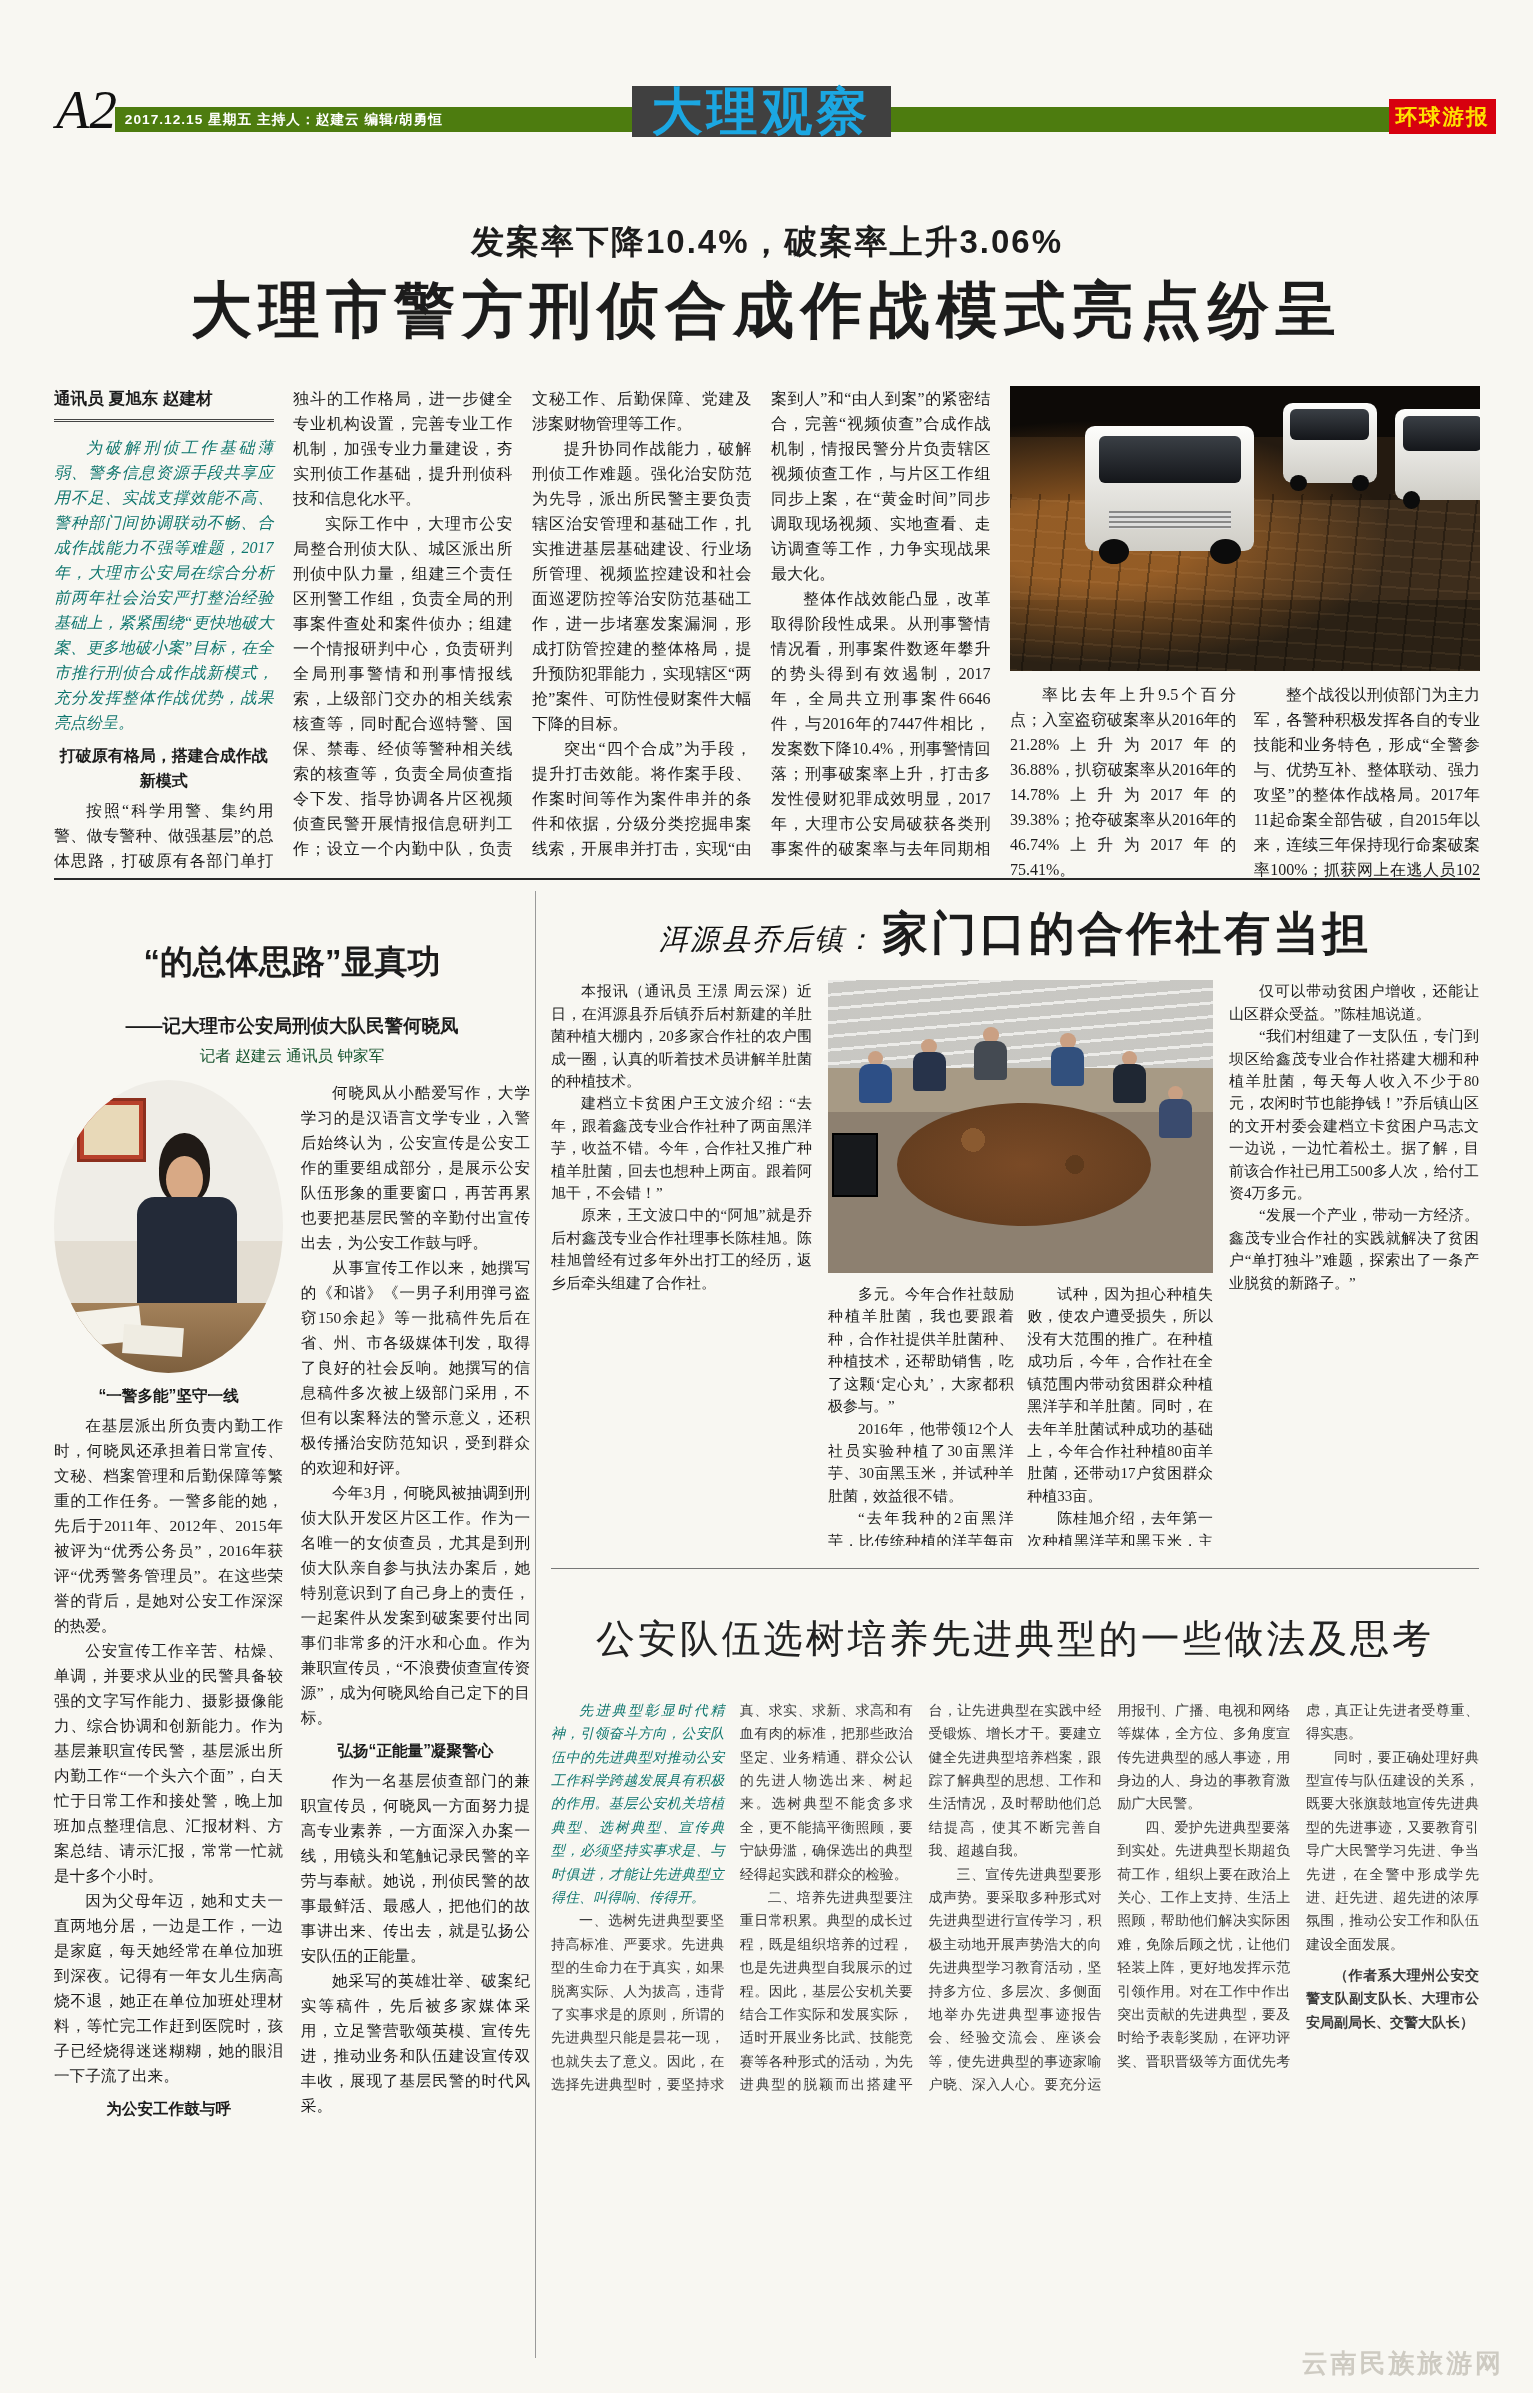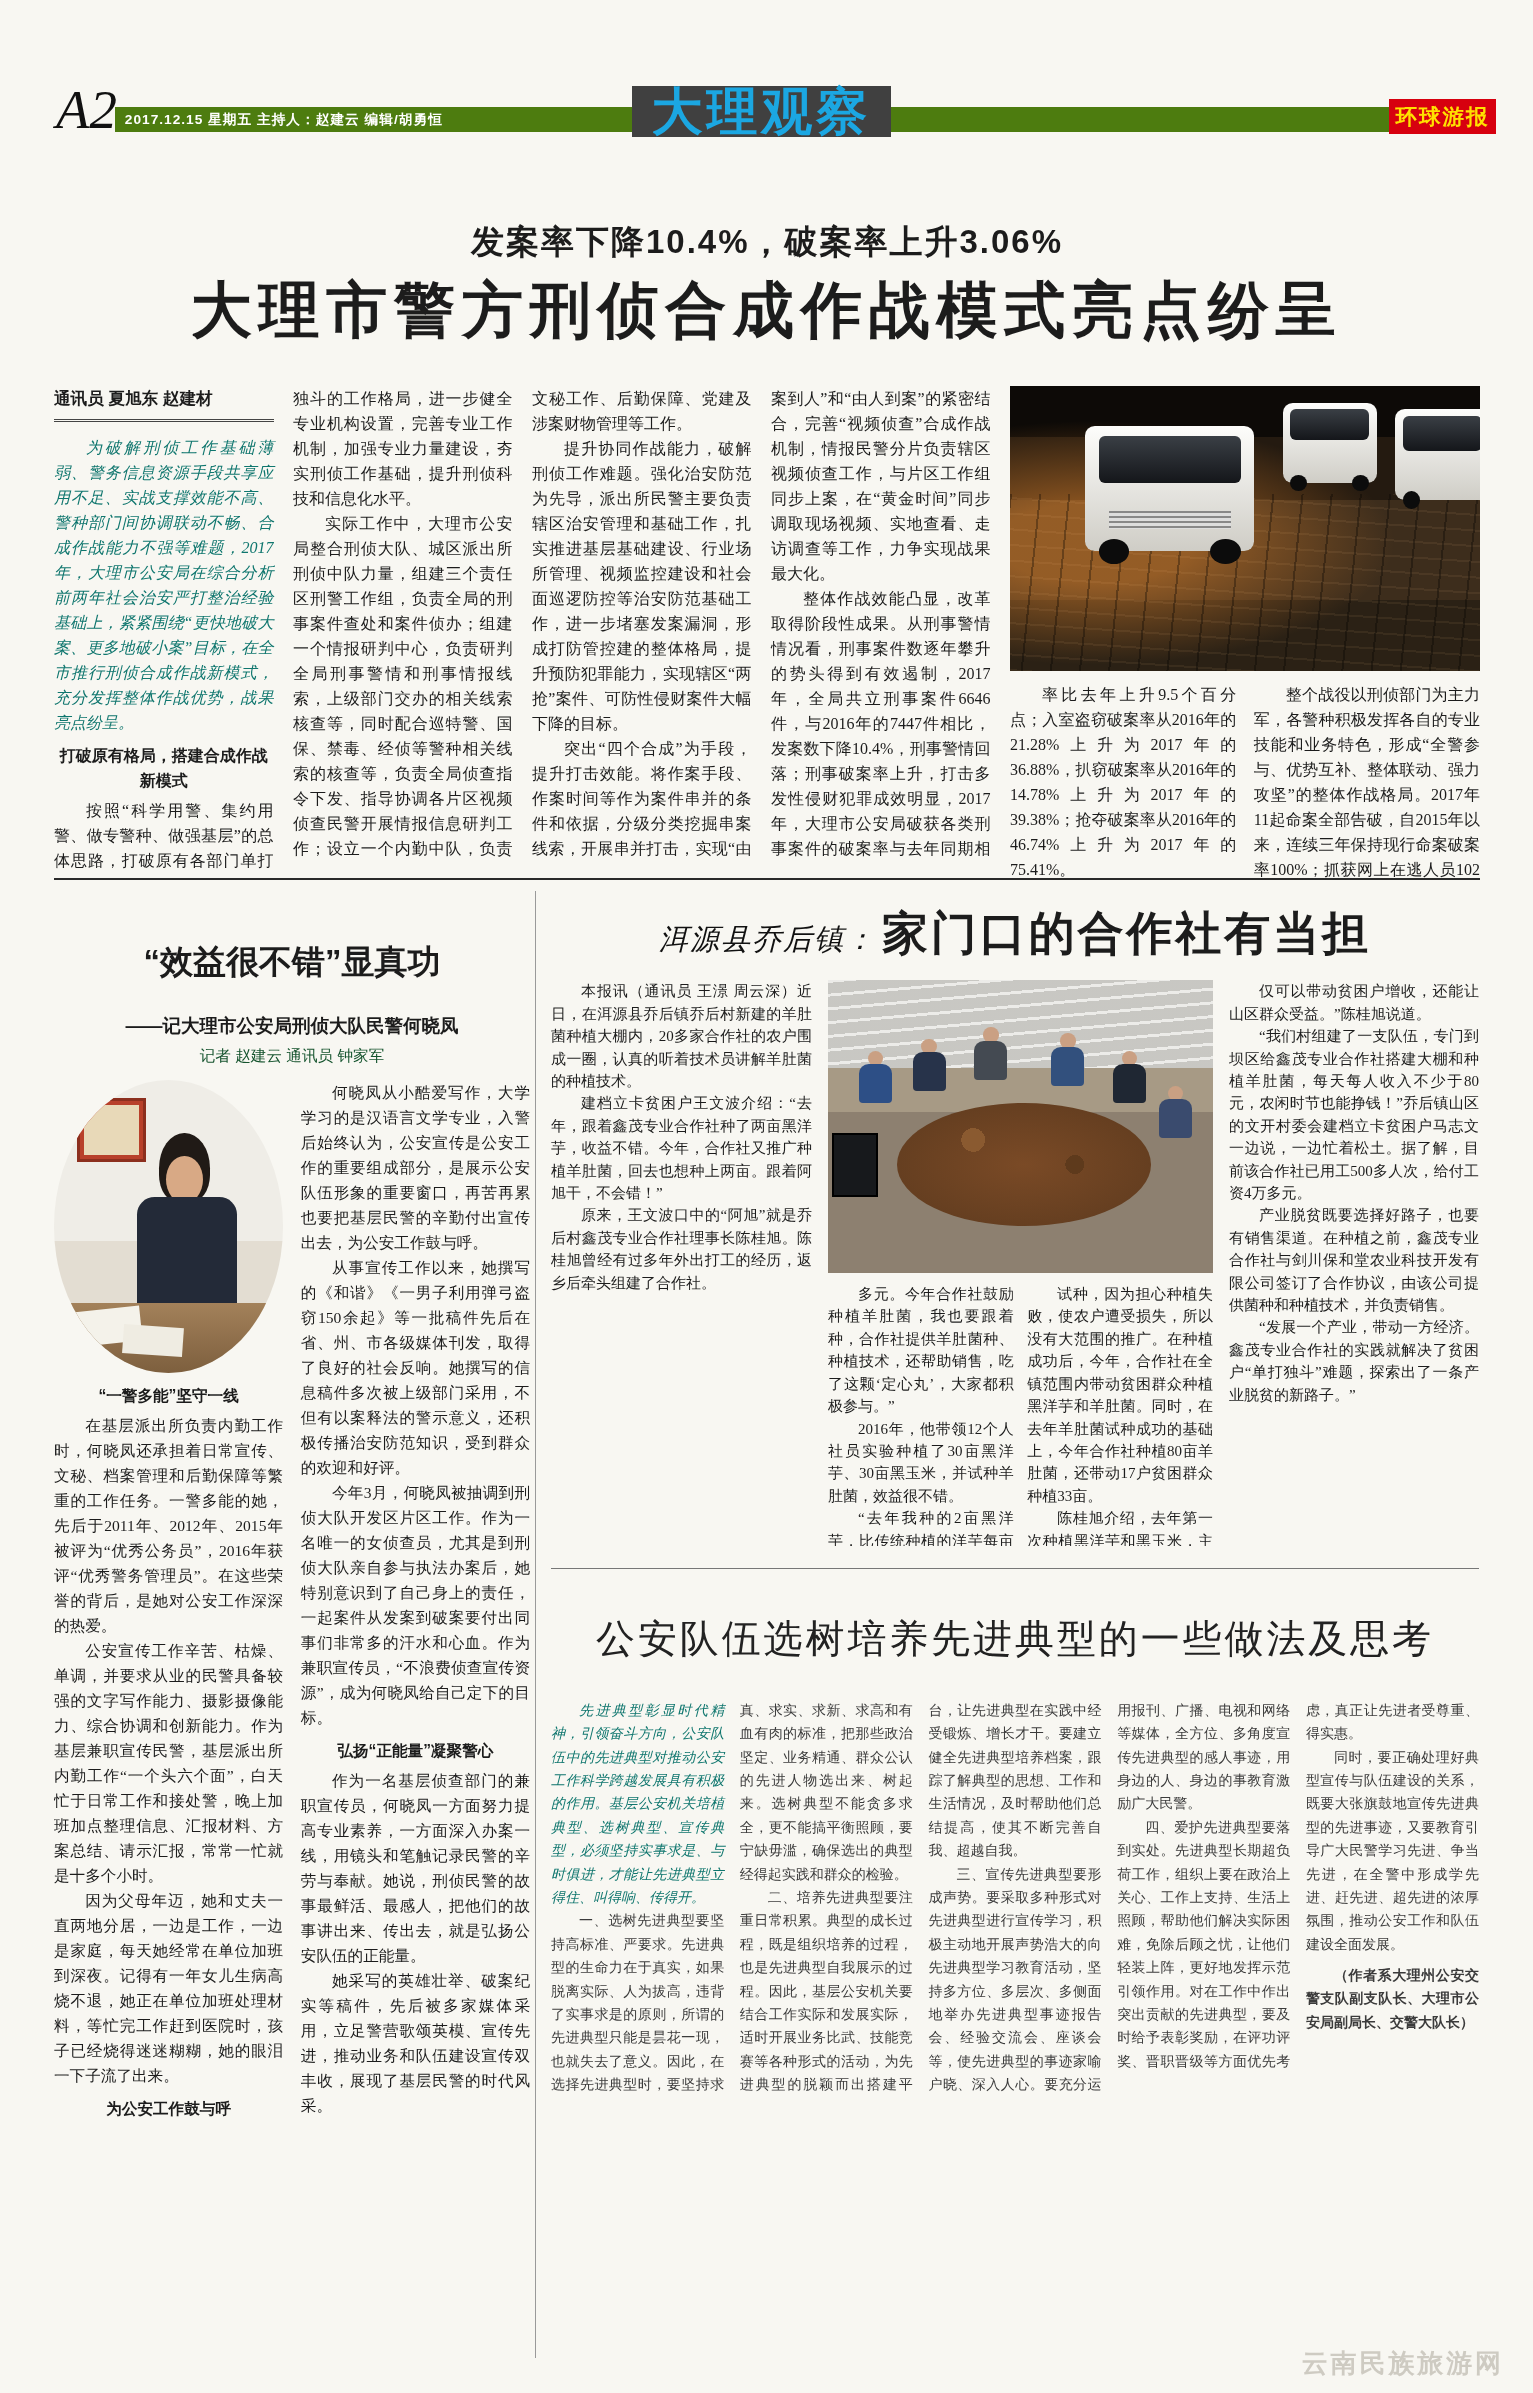--- a/index.html
+++ b/index.html
@@ -161,21 +161,21 @@
             <p class="para">整个战役以刑侦部门为主力军，各警种积极发挥各自的专业技能和业务特色，形成“全警参与、优势互补、整体联动、强力攻坚”的整体作战格局。2017年11起命案全部告破，自2015年以来，连续三年保持现行命案破案率100%；抓获网上在逃人员102人，追逃数位列全州第一。</p>
           </div>
       </div>
     </div>
   </section>
 
   <div class="hr-main"></div>
   <div class="vrule"></div>
 
   <section class="sec-profile">
-    <h2 class="prof-title">“效益很不错”显真功</h2>
+    <h2 class="prof-title">“的总体思路”显真功</h2>
     <div class="prof-sub">——记大理市公安局刑侦大队民警何晓凤</div>
     <div class="prof-byline">记者 赵建云 通讯员 钟家军</div>
     <div class="prof-cols">
       <div class="photo-oval">
         <div class="frame"></div>
         <div class="p-hair"></div>
         <div class="p-face"></div>
         <div class="p-body"></div>
         <div class="p-desk"></div>
         <div class="p-paper1"></div>
@@ -242,21 +242,20 @@
             <p class="para">多元。今年合作社鼓励种植羊肚菌，我也要跟着种，合作社提供羊肚菌种、种植技术，还帮助销售，吃了这颗‘定心丸’，大家都积极参与。”</p>
             <p class="para">2016年，他带领12个人社员实验种植了30亩黑洋芋、30亩黑玉米，并试种羊肚菌，效益很不错。</p>
             <p class="para">“去年我种的2亩黑洋芋，比传统种植的洋芋每亩多收4000多元。”</p>
             <p class="para">试种，因为担心种植失败，使农户遭受损失，所以没有大范围的推广。在种植成功后，今年，合作社在全镇范围内带动贫困群众种植黑洋芋和羊肚菌。同时，在去年羊肚菌试种成功的基础上，今年合作社种植80亩羊肚菌，还带动17户贫困群众种植33亩。</p>
             <p class="para">陈桂旭介绍，去年第一次种植黑洋芋和黑玉米，主要只是社员们的“种植羊肚菌可得好处多多，不</p>
           </div>
       </div>
       <div class="coop-right">
           <p class="para">仅可以带动贫困户增收，还能让山区群众受益。”陈桂旭说道。</p>
           <p class="para">“我们村组建了一支队伍，专门到坝区给鑫茂专业合作社搭建大棚和种植羊肚菌，每天每人收入不少于80元，农闲时节也能挣钱！”乔后镇山区的文开村委会建档立卡贫困户马志文一边说，一边忙着松土。据了解，目前该合作社已用工500多人次，给付工资4万多元。</p>
-          <p class="para">产业脱贫既要选择好路子，也要有销售渠道。在种植之前，鑫茂专业合作社与剑川保和堂农业科技开发有限公司签订了合作协议，由该公司提供菌种和种植技术，并负责销售。</p>
           <p class="para">“发展一个产业，带动一方经济。鑫茂专业合作社的实践就解决了贫困户“单打独斗”难题，探索出了一条产业脱贫的新路子。”</p>
         </div>
     </div>
   </section>
 
   <div class="hr-coop"></div>
 
   <section class="sec-essay">
     <h2 class="essay-title">公安队伍选树培养先进典型的一些做法及思考</h2>
     <div class="essay-cols">

